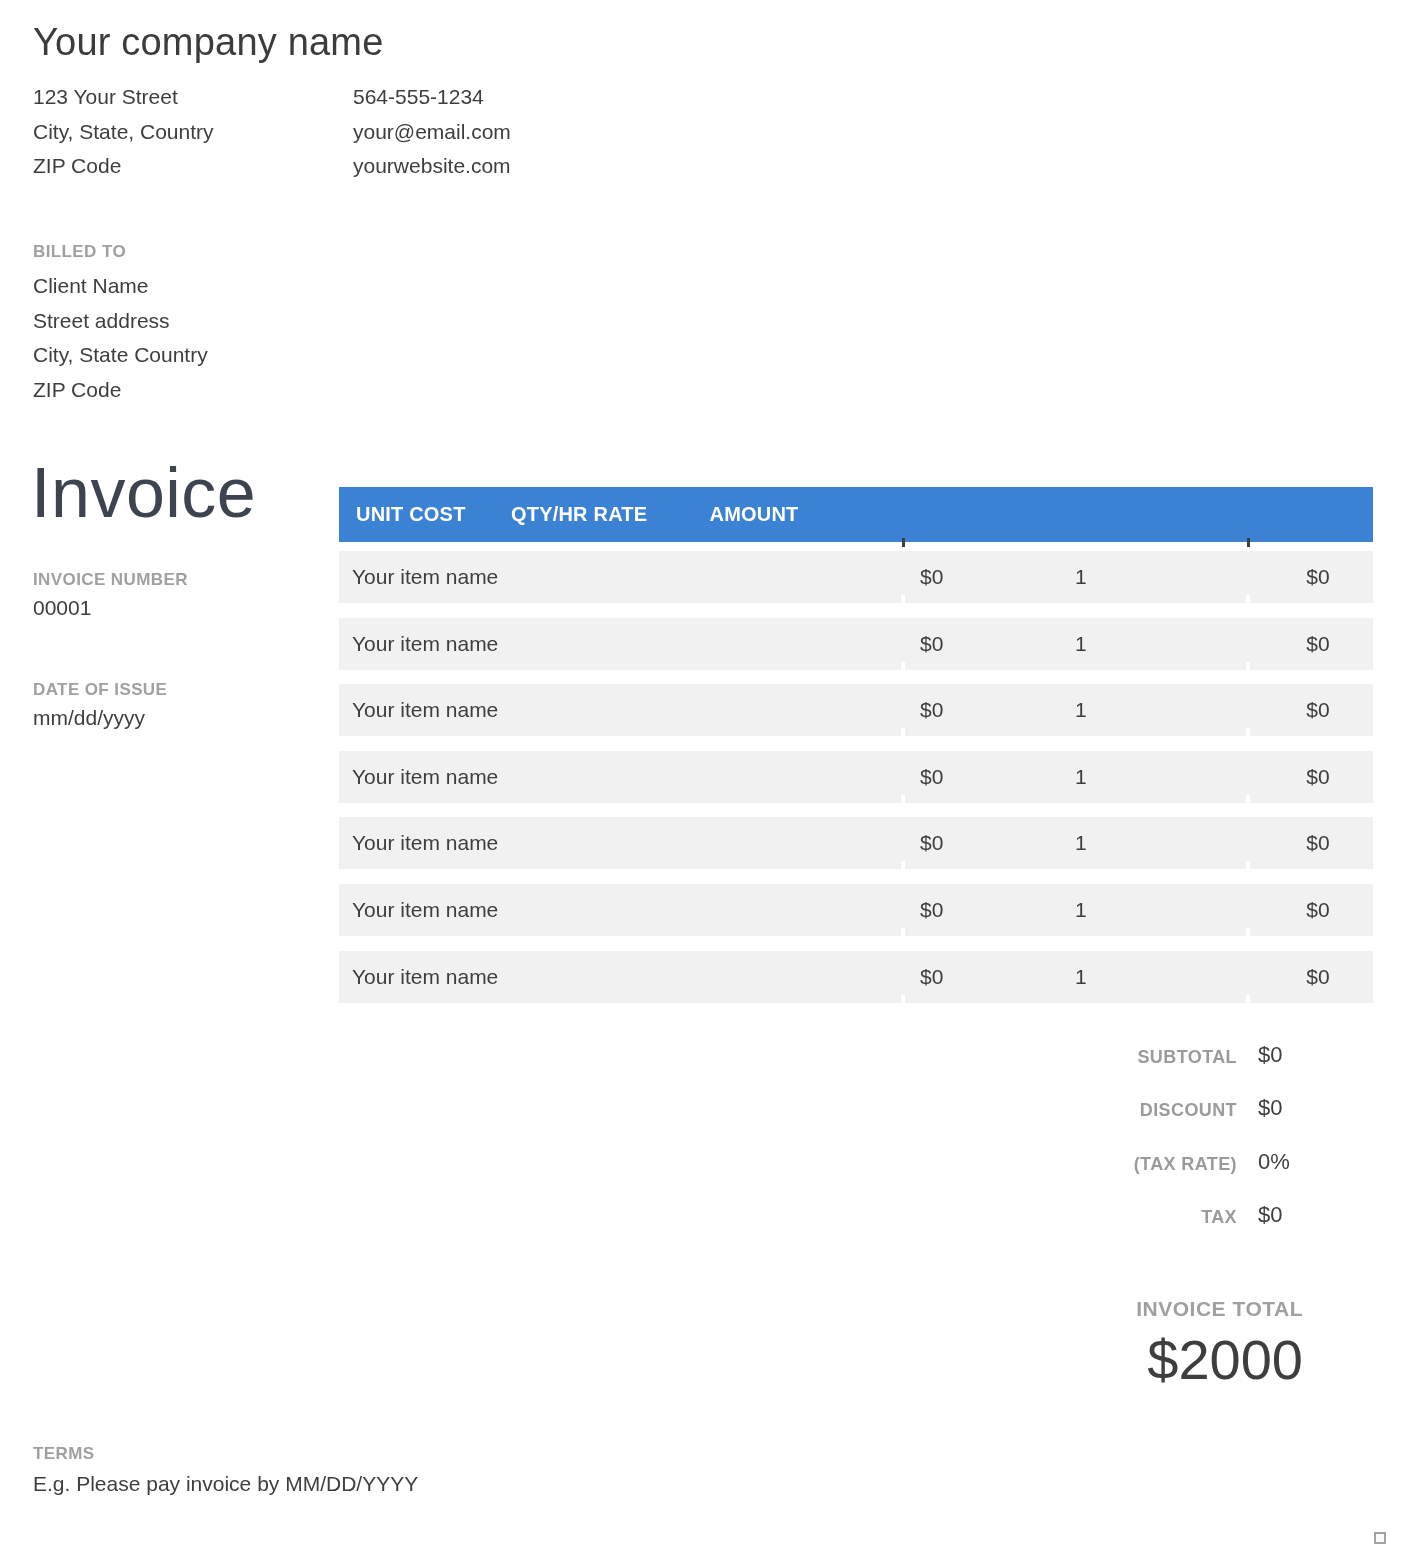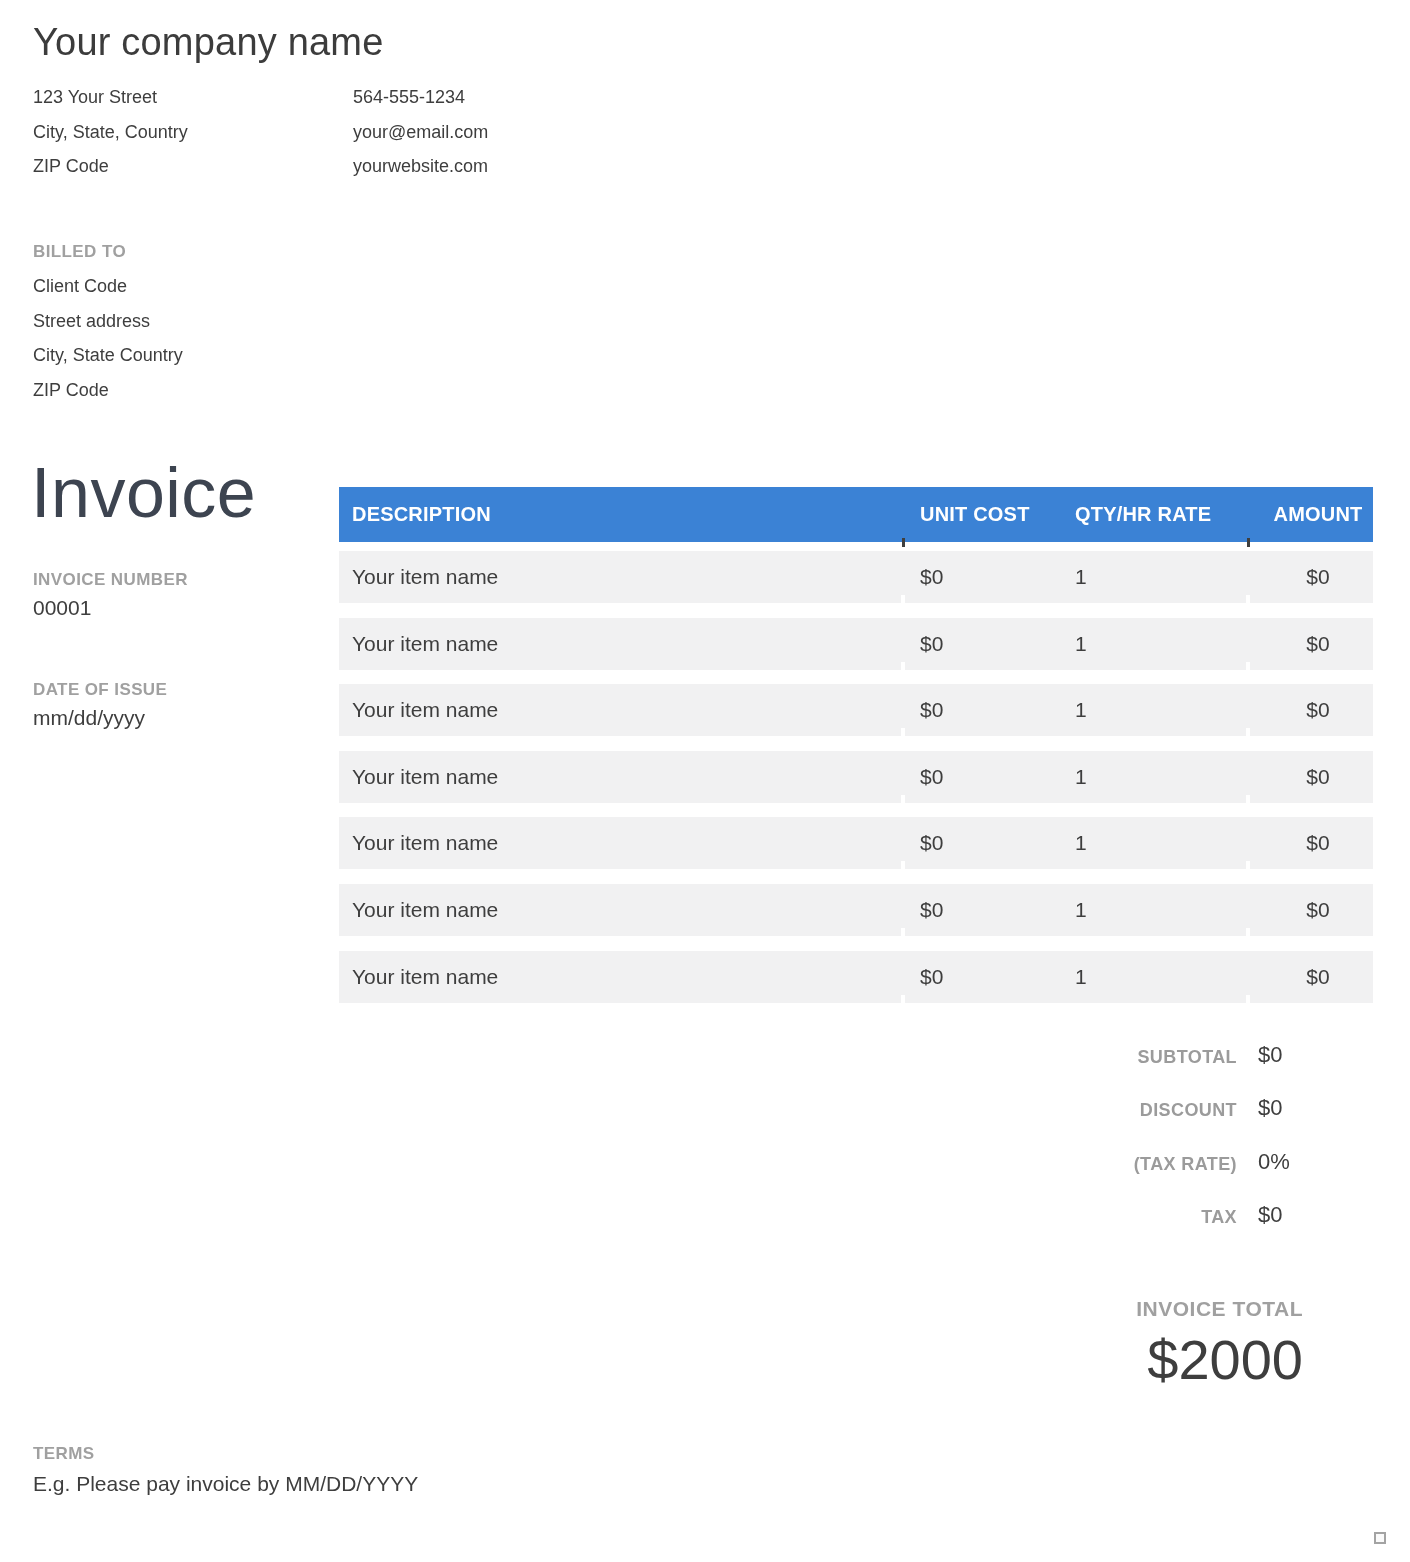--- a/index.html
+++ b/index.html
@@ -8,21 +8,21 @@
     background: #ffffff;
     font-family: "Liberation Sans", sans-serif;
     color: var(--text-dark, #3e3e3e);
     position: relative;
     overflow: hidden;
   }
   .abs { position: absolute; }
 
   
   .company-name { left: 33px; top: 21px; font-size: 38px; letter-spacing: 0.2px; color: #3c3c3c; }
-  .addr-block { font-size: 18px; line-height: 34.6px; color: #3e3e3e; }
+  .addr-block { font-size: 21px; line-height: 34.6px; color: #3e3e3e; }
   .company-address { left: 33px; top: 80px; }
   .company-contact { left: 353px; top: 80px; }
 
   
   .small-label { font-size: 17px; font-weight: bold; color: var(--label-gray, #a0a0a0); letter-spacing: 0.4px; }
   .billed-label { left: 33px; top: 242px; }
   .billed-lines { left: 33px; top: 269px; }
 
   
   .invoice-title { left: 31px; top: 453px; font-size: 70px; color: var(--title-dark, #3d4450); letter-spacing: 0.5px; }
@@ -100,35 +100,34 @@
   </div>
 
   <div class="abs addr-block company-contact">
     <div>564-555-1234</div>
     <div>your@email.com</div>
     <div>yourwebsite.com</div>
   </div>
 
   <div class="abs small-label billed-label">BILLED TO</div>
   <div class="abs addr-block billed-lines">
-    <div>Client Code</div>
+    <div>Client Name</div>
     <div>Street address</div>
     <div>City, State Country</div>
     <div>ZIP Code</div>
   </div>
 
   <div class="abs invoice-title">Invoice</div>
   <div class="abs small-label inv-num-label">INVOICE NUMBER</div>
   <div class="abs inv-num">00001</div>
   <div class="abs small-label date-label">DATE OF ISSUE</div>
   <div class="abs date-value">mm/dd/yyyy</div>
 
   <div class="abs inv-table">
     <div class="thead">
-      <div class="hcell col-desc">DESCRIPTION</div>
       <div class="hcell col-unit">UNIT COST</div>
       <div class="hcell col-qty">QTY/HR RATE</div>
       <div class="hcell col-amount">AMOUNT</div>
       <i class="hnotch hnotch1"></i>
       <i class="hnotch hnotch2"></i>
     </div>
     <div class="tbody">
         <div class="trow">
           <div class="tcell col-desc">Your item name</div>
           <div class="tcell col-unit">$0</div>

